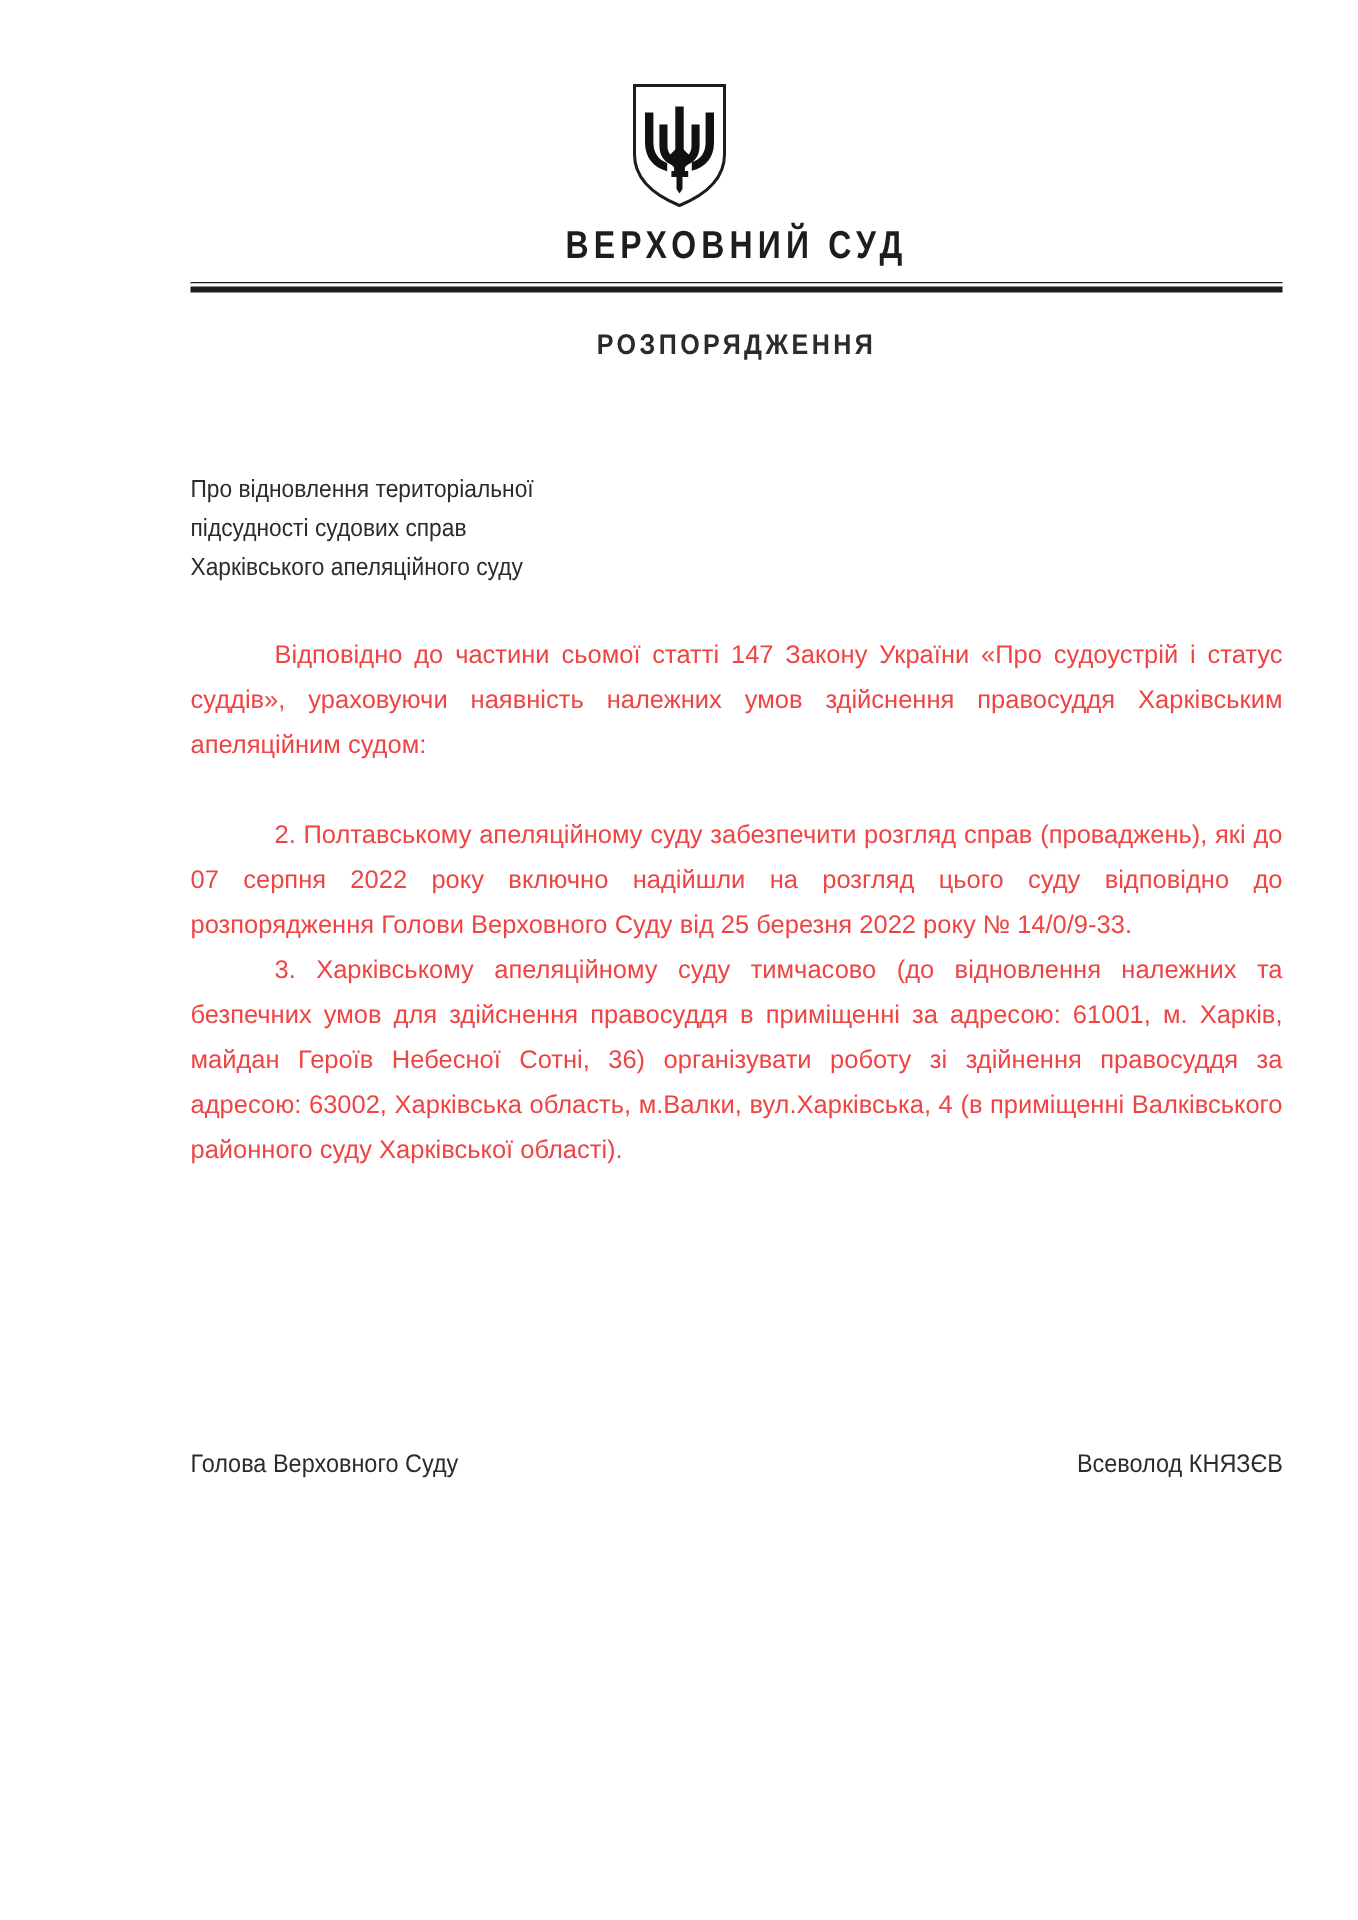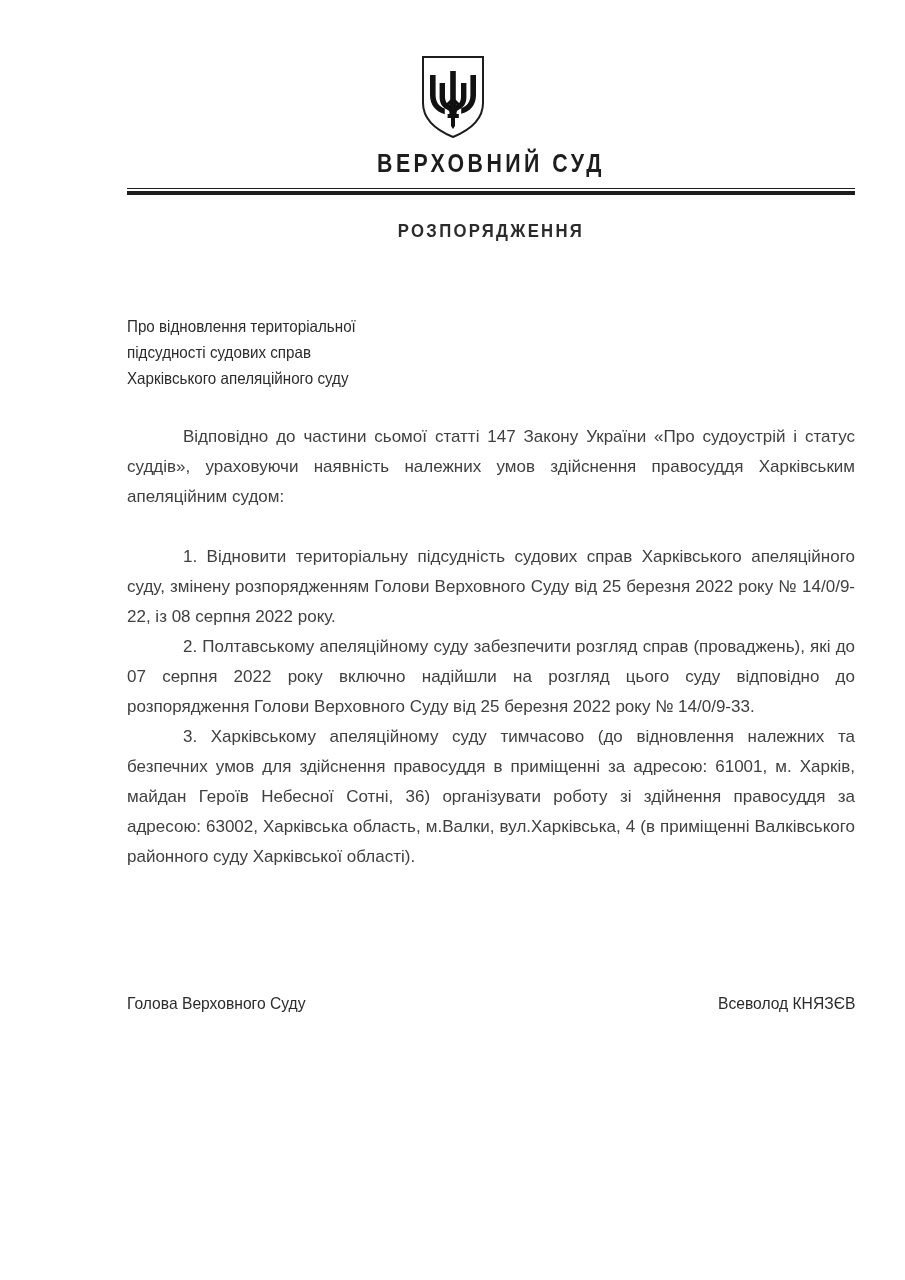--- a/index.html
+++ b/index.html
@@ -146,21 +146,21 @@
 
   
   .body-text {
     position: absolute;
     left: 127px;
     top: 422px;
     width: 728px;
     font-size: 17px;
     line-height: 30px;
     text-align: justify;
-    color: #404040;
+    color: #ef4444;
     hyphens: none;
   }
   .body-text p {
     margin: 0;
     text-indent: 56px;
     text-align: justify;
   }
   .body-text p:last-child {
     text-align: justify;
   }
@@ -168,21 +168,20 @@
     height: 30px;
   }
 
   
   .signature-row {
     position: absolute;
     left: 127px;
     width: 728px;
     top: 966px;
     height: 28px;
-    margin-top: 28px;
   }
   .sig-title {
     position: absolute;
     left: 0;
     top: 0;
     font-size: 17px;
     color: #2b2b2b;
     transform: scaleX(0.92);
     transform-origin: left top;
     white-space: nowrap;
@@ -240,21 +239,20 @@
 
   <div class="subject">
     <div>Про відновлення територіальної</div>
     <div>підсудності судових справ</div>
     <div>Харківського апеляційного суду</div>
   </div>
 
   <div class="body-text">
     <p>Відповідно до частини сьомої статті 147 Закону України «Про судоустрій і статус суддів», ураховуючи наявність належних умов здійснення правосуддя Харківським апеляційним судом:</p>
     <div class="para-gap"></div>
-    <p>1. Відновити територіальну підсудність судових справ Харківського апеляційного суду, змінену розпорядженням Голови Верховного Суду від 25 березня 2022 року № 14/0/9-22,  із 08 серпня 2022 року.</p>
     <p>2. Полтавському апеляційному суду забезпечити розгляд справ (проваджень), які до 07 серпня 2022 року включно надійшли на розгляд цього суду відповідно до розпорядження Голови Верховного Суду від 25 березня 2022 року № 14/0/9-33.</p>
     <p>3. Харківському апеляційному суду тимчасово (до відновлення належних та безпечних умов для здійснення правосуддя в приміщенні за адресою: 61001, м. Харків, майдан Героїв Небесної Сотні, 36) організувати роботу зі здійнення правосуддя  за адресою: 63002, Харківська область, м.Валки, вул.Харківська, 4 (в приміщенні Валківського районного суду Харківської області).</p>
   </div>
 
   <div class="signature-row">
     <div class="sig-title">Голова Верховного Суду</div>
     <div class="sig-name">Всеволод КНЯЗЄВ</div>
   </div>
 
 </div>

